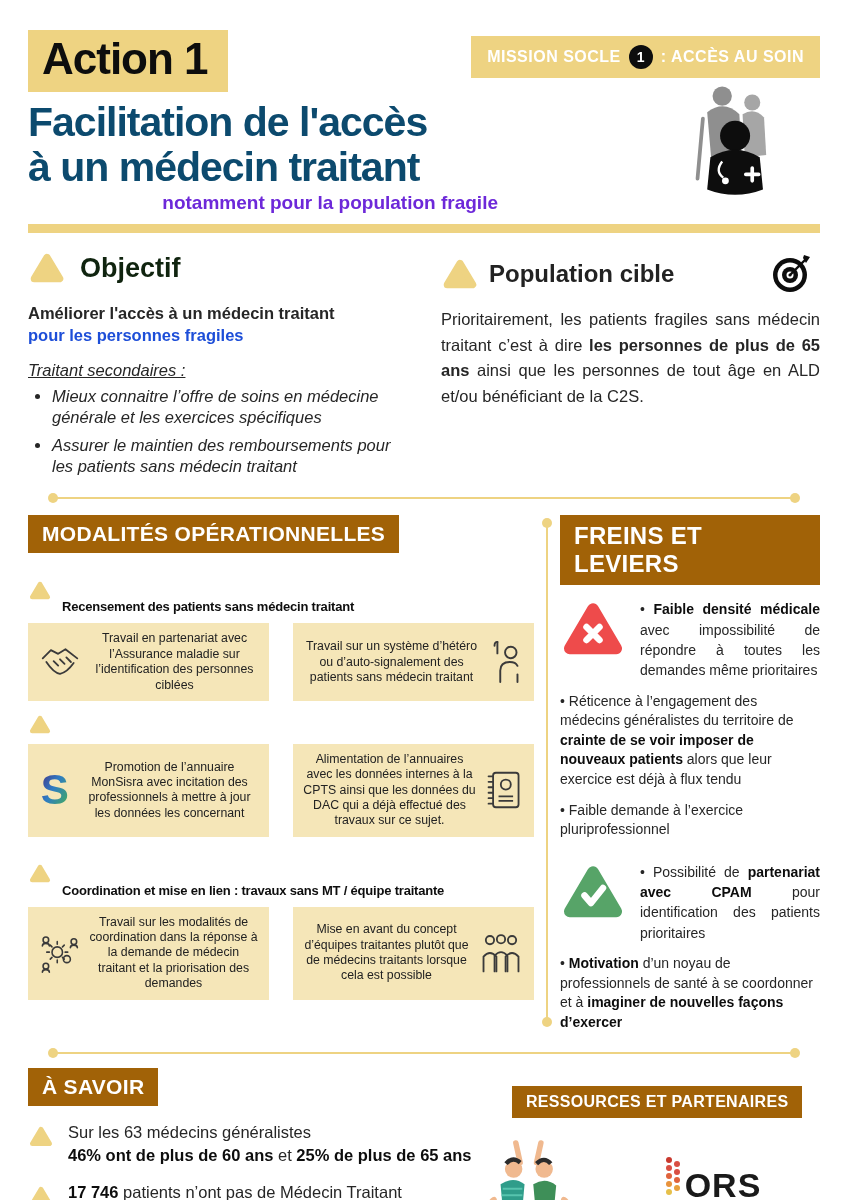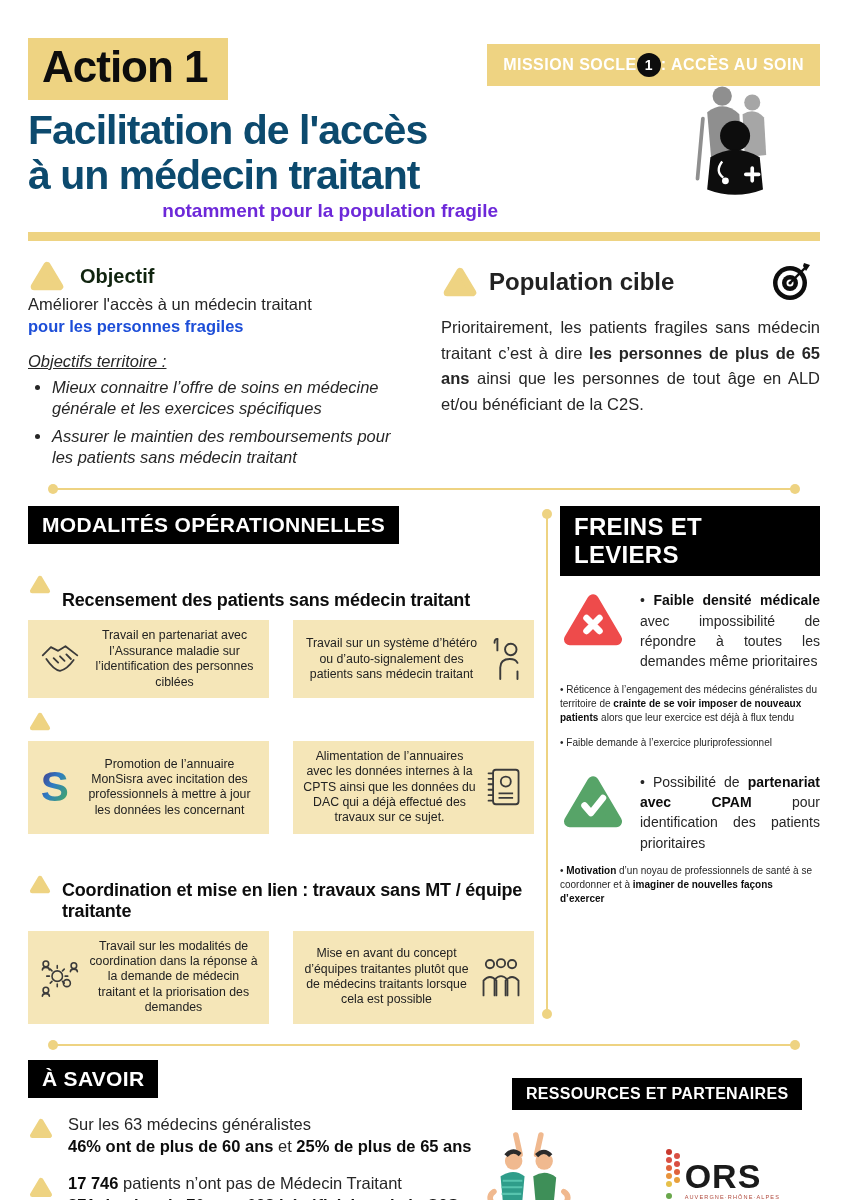--- a/index.html
+++ b/index.html
@@ -1,75 +1,75 @@
 <!DOCTYPE html>
 <html><head>
 <meta charset="utf-8">
 <style>
   * { margin:0; padding:0; box-sizing:border-box; }
   html,body { width:848px; height:1200px; background:#fff; overflow:hidden;
     font-family:"Liberation Sans","DejaVu Sans",sans-serif; color:#222; }
-  .page { position:relative; width:848px; height:1200px; padding:12px 28px; }
+  .page { position:relative; width:848px; height:1200px; padding:4px 28px; }
 
   
   .header-top { display:flex; justify-content:space-between; align-items:flex-start; padding-top:26px; }
   .action-box { background:#eed382; padding:4px 20px 8px 14px; }
   .action-box span { font-size:44px; font-weight:800; letter-spacing:-1px; color:#0d0d0d; }
   .mission-bar { background:#eed382; color:#fff; font-weight:800; font-size:16px;
-    letter-spacing:.5px; padding:9px 16px; display:flex; align-items:center; gap:0; margin-top:6px; }
+    letter-spacing:.5px; padding:9px 16px; display:flex; align-items:center; gap:8px; margin-top:6px; }
   .mission-num { background:#0d0d0d; color:#fff; width:24px; height:24px; border-radius:50%;
     display:flex; align-items:center; justify-content:center; font-size:14px; flex:0 0 auto; }
   .title-wrap { width:470px; margin-top:8px; position:relative; }
   .title { font-size:41px; line-height:1.1; font-weight:800; letter-spacing:-1px; color:#0c4a6e; }
   .subtitle { text-align:right; color:#6d28d9; font-weight:800; font-size:19px; margin-top:2px; }
   .hero-icon { position:absolute; right:55px; top:80px; }
   .thick-bar { height:9px; background:#eed382; margin-top:10px; }
 
   
   .cols2 { display:grid; grid-template-columns:1fr 1fr; gap:34px; margin-top:18px; }
   .sec-head { display:flex; align-items:center; gap:14px; }
-  .sec-head h2 { font-size:20px; font-weight:800; color:#10240f; }
+  .sec-head h2 { font-size:27px; font-weight:800; color:#10240f; }
   .tri-blob { width:38px; height:34px; flex:0 0 auto; }
-  .obj-p { font-size:16.5px; line-height:1.35; margin-top:0; color:#262626; }
+  .obj-p { font-size:16.5px; line-height:1.35; margin-top:17px; color:#262626;font-weight:bold; }
   .obj-p b { color:#1d4ed8; }
   .obj-sec-label { font-style:italic; text-decoration:underline; font-size:16.5px; margin-top:14px; color:#262626; }
   .obj-ul { margin:6px 0 0 24px; font-style:italic; font-size:16.5px; line-height:1.3; color:#262626; }
   .obj-ul li { margin-top:6px; }
   .pop-head { display:flex; align-items:center; gap:10px; }
   .pop-head .target { margin-left:auto; margin-right:6px; }
   .pop-p { font-size:16.5px; line-height:1.55; text-align:justify; margin-top:10px; color:#262626; }
 
   
   .dot-line { position:relative; height:2px; background:#eed382; margin:20px 26px 0 26px; }
   .dot-line::before,.dot-line::after { content:""; position:absolute; top:-4px; width:10px; height:10px;
     border-radius:50%; background:#eed382; }
   .dot-line::before { left:-6px; } .dot-line::after { right:-6px; }
 
   
   .main-grid { display:grid; grid-template-columns:506px 26px 1fr; margin-top:16px; }
   .vline { position:relative; width:2px; background:#eed382; justify-self:center; margin:8px 0 10px 0; }
   .vline::before,.vline::after { content:""; position:absolute; left:-4px; width:10px; height:10px;
     border-radius:50%; background:#eed382; }
   .vline::before { top:-5px; } .vline::after { bottom:-5px; }
-  .black-chip { display:inline-block; background:#000000; color:#fff; font-weight:800;
+  .black-chip { display:inline-block; background:#a16207; color:#fff; font-weight:800;
     font-size:21px; letter-spacing:.3px; padding:7px 14px; }
   .chip-sm { font-size:24px; }
   .sub-head { display:flex; align-items:center; gap:10px; margin:13px 0 9px 0; }
   .sub-head .tri-blob { width:24px; height:21px; }
-  .sub-head span { font-weight:800; font-size:18px; color:#0d0d0d; letter-spacing:-.2px;margin-top:33px; }
+  .sub-head span { font-weight:800; font-size:13px; color:#0d0d0d; letter-spacing:-.2px;margin-top:33px; }
   .box-row { display:grid; grid-template-columns:1fr 1fr; gap:24px; }
   .ybox { background:#f5e6b8; padding:8px 10px; display:flex; align-items:center; gap:8px; min-height:66px; }
   .ybox p { font-size:12.3px; line-height:1.25; text-align:center; flex:1; color:#222; }
   .ybox .bicon { flex:0 0 auto; }
 
   
   .freins-lead { display:flex; gap:14px; margin-top:14px; align-items:flex-start; }
   .freins-lead .big-tri { flex:0 0 auto; }
   .fr-p { font-size:14px; line-height:1.45; text-align:justify; color:#262626; }
-  .fr-b { margin-top:11px; font-size:10px; line-height:1.4; color:#262626; }
+  .fr-b { margin-top:11px; font-size:14px; line-height:1.4; color:#262626; }
   .fr-b b, .fr-p b { color:#0d0d0d; }
 
   
   .bottom { position:relative; height:330px; margin-top:14px; }
   .savoir { width:490px; }
   .sv-item { display:flex; gap:14px; margin-top:15px; }
   .sv-item .tri-blob { width:26px; height:23px; margin-top:4px; }
   .sv-item p { font-size:16.5px; line-height:1.35; color:#262626; }
   .sv-item b { color:#0d0d0d; }
   .resources { position:absolute; right:10px; top:18px; width:330px; }
@@ -126,21 +126,21 @@
       <div class="sec-head">
         <svg class="tri-blob" viewBox="0 0 24 24">
           <path d="M12 4.5 L21 19.5 H3 Z" fill="#eed382" stroke="#eed382" stroke-width="5" stroke-linejoin="round"></path>
         </svg>
         <h2>Objectif</h2>
       </div>
       <p class="obj-p">
         <span>Améliorer l'accès à un médecin traitant</span><br>
         <b>pour les personnes fragiles</b>
       </p>
-      <p class="obj-sec-label">Objectifs territoire :</p>
+      <p class="obj-sec-label">Traitant secondaires :</p>
       <ul class="obj-ul">
         <li>Mieux connaitre l’offre de soins en médecine générale et les exercices spécifiques</li>
         <li>Assurer le maintien des remboursements pour les patients sans médecin traitant</li>
       </ul>
     </div>
 
     <div>
       <div class="pop-head">
         <svg class="tri-blob" viewBox="0 0 24 24">
           <path d="M12 4.5 L21 19.5 H3 Z" fill="#eed382" stroke="#eed382" stroke-width="5" stroke-linejoin="round"></path>

